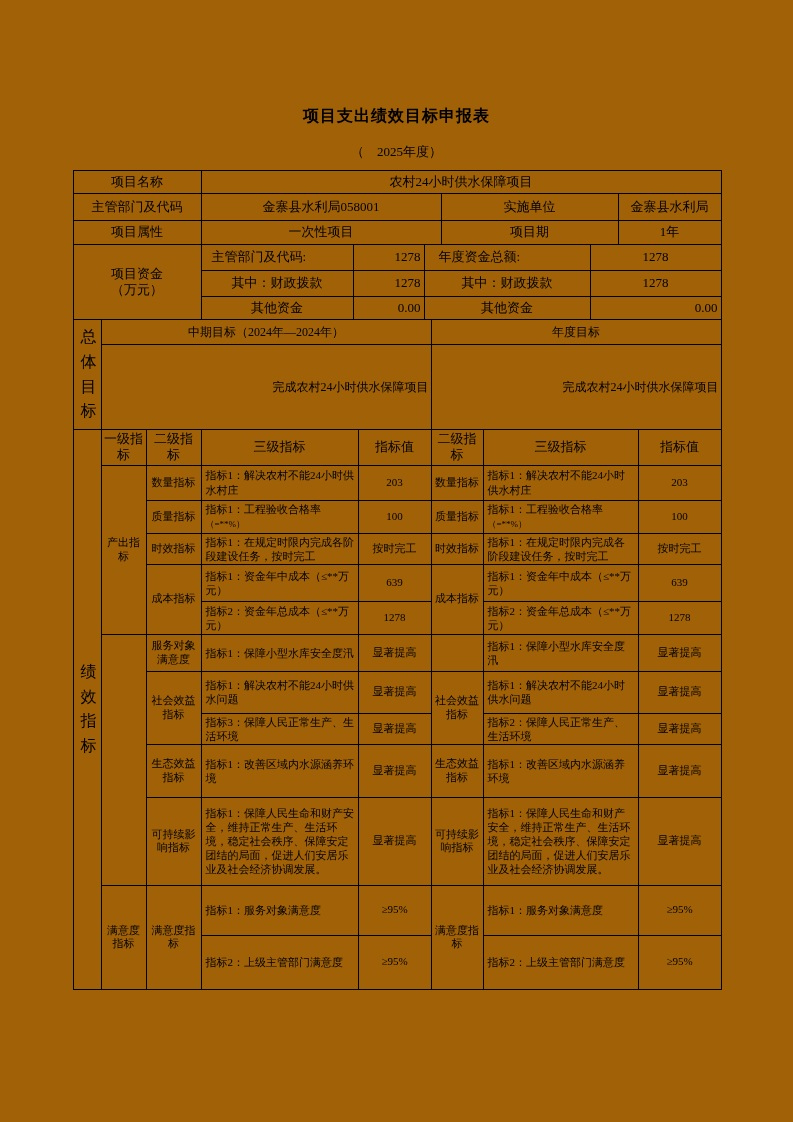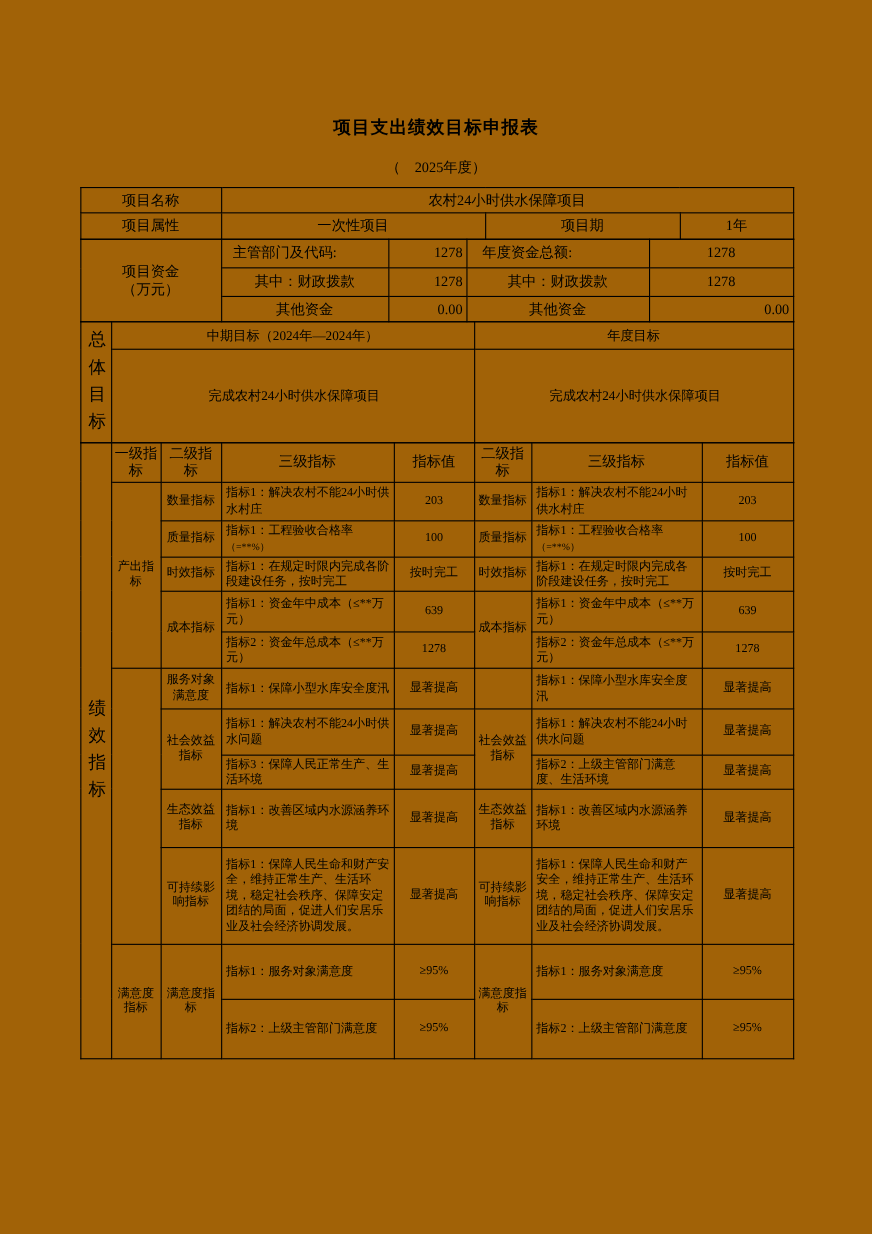--- a/index.html
+++ b/index.html
@@ -14,21 +14,21 @@
   .tB,.tC,.tD{margin-top:-1px;}
   td,th{
     border:1px solid #000;font-weight:normal;font-size:13px;text-align:center;
     vertical-align:middle;padding:1px 2px;overflow:hidden;line-height:1.25;
   }
   .tD td{font-size:11px;}
   .tC td,.tC th{font-size:12px;}
   .t3{text-align:left;white-space:pre-line;padding:1px 2px 1px 4px;line-height:1.28;}
   .alignL{text-align:left;padding-left:10px;}
   .alignR{text-align:right;padding-right:3px;}
-  .goalText{text-align:center;padding-left:5px;margin-top:10px;}
+  .goalText{text-align:right;padding-left:5px;margin-top:10px;}
   .pre{white-space:pre-line;}
   .sub{font-size:9px;}
   .vcell{padding:0;}
   .vtext{display:block;width:13px;margin:0 auto;word-break:break-all;line-height:1.55;font-size:16px;}
 </style>
 </head>
 <body>
 
 <div class="page">
   <div class="title">项目支出绩效目标申报表</div>
@@ -40,20 +40,26 @@
       <colgroup>
           <col style="width:128px">
           <col style="width:240px">
           <col style="width:177px">
           <col style="width:103px">
         </colgroup>
       <tbody>
           <tr style="height:23px">
         <td>项目名称</td>
         <td colspan="3">农村24小时供水保障项目</td>
+      </tr>
+      <tr style="height:27px">
+        <td>主管部门及代码</td>
+        <td>金寨县水利局058001</td>
+        <td>实施单位</td>
+        <td>金寨县水利局</td>
       </tr>
       <tr style="height:24px">
         <td>项目属性</td>
         <td>一次性项目</td>
         <td>项目期</td>
         <td>1年</td>
       </tr>
     </tbody>
       </table>
 
@@ -194,21 +200,21 @@
         <td class="t3">指标1：解决农村不能24小时供水问题</td>
         <td>显著提高</td>
         <td rowspan="2">社会效益指标</td>
         <td class="t3">指标1：解决农村不能24小时供水问题</td>
         <td>显著提高</td>
       </tr>
 
       <tr style="height:30px">
         <td class="t3">指标3：保障人民正常生产、生活环境</td>
         <td>显著提高</td>
-        <td class="t3">指标2：上级主管部门满意度、生活环境</td>
+        <td class="t3">指标2：保障人民正常生产、生活环境</td>
         <td>显著提高</td>
       </tr>
 
       <tr style="height:53px">
         <td>生态效益指标</td>
         <td class="t3">指标1：改善区域内水源涵养环境</td>
         <td>显著提高</td>
         <td>生态效益指标</td>
         <td class="t3">指标1：改善区域内水源涵养环境</td>
         <td>显著提高</td>

